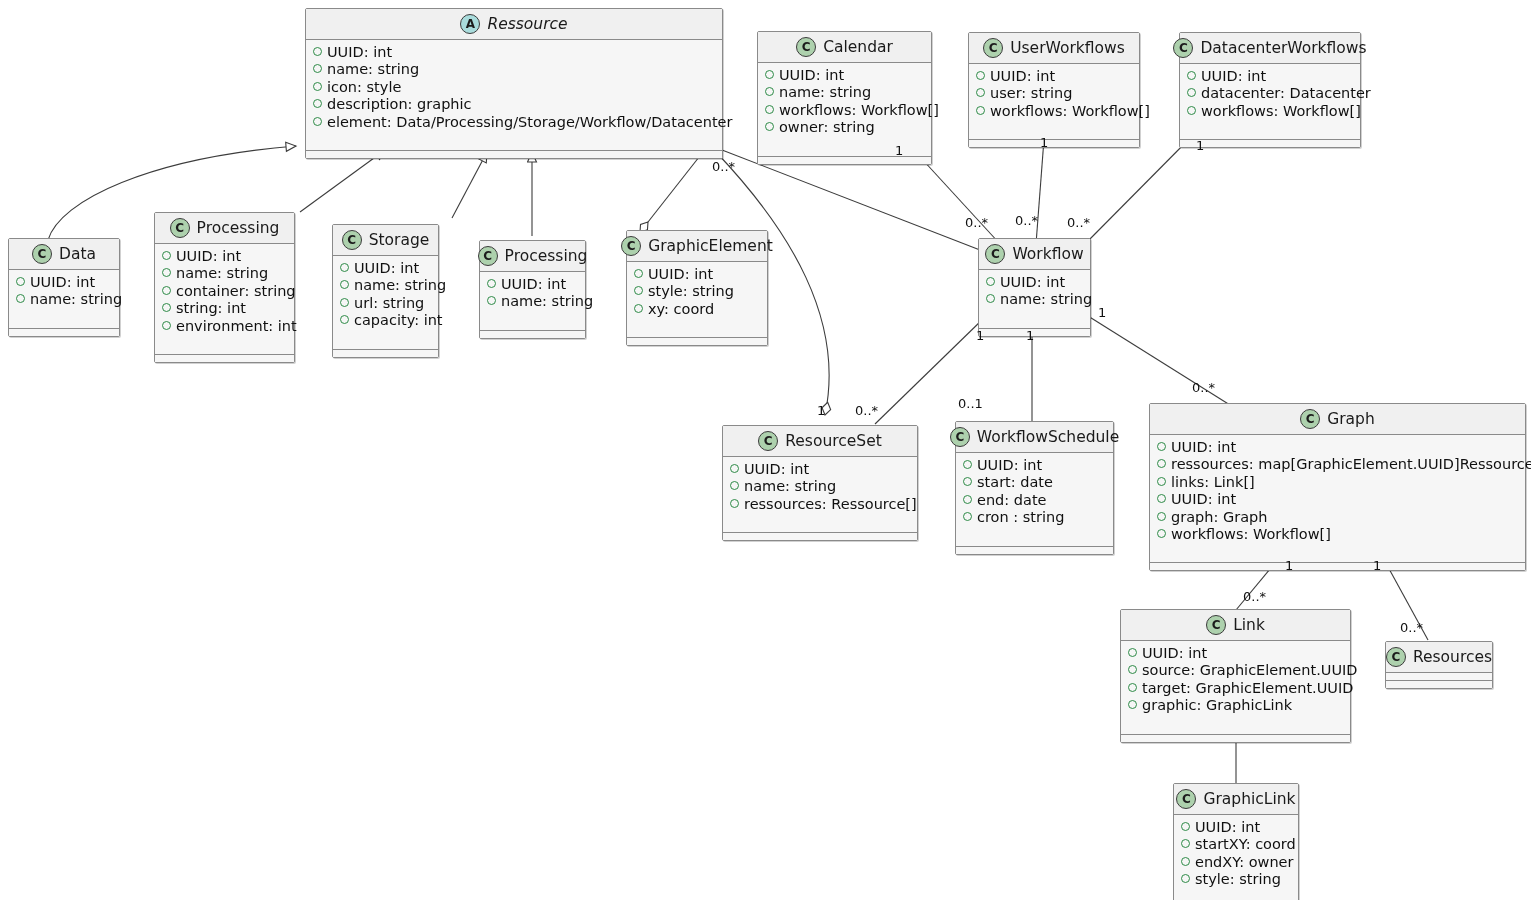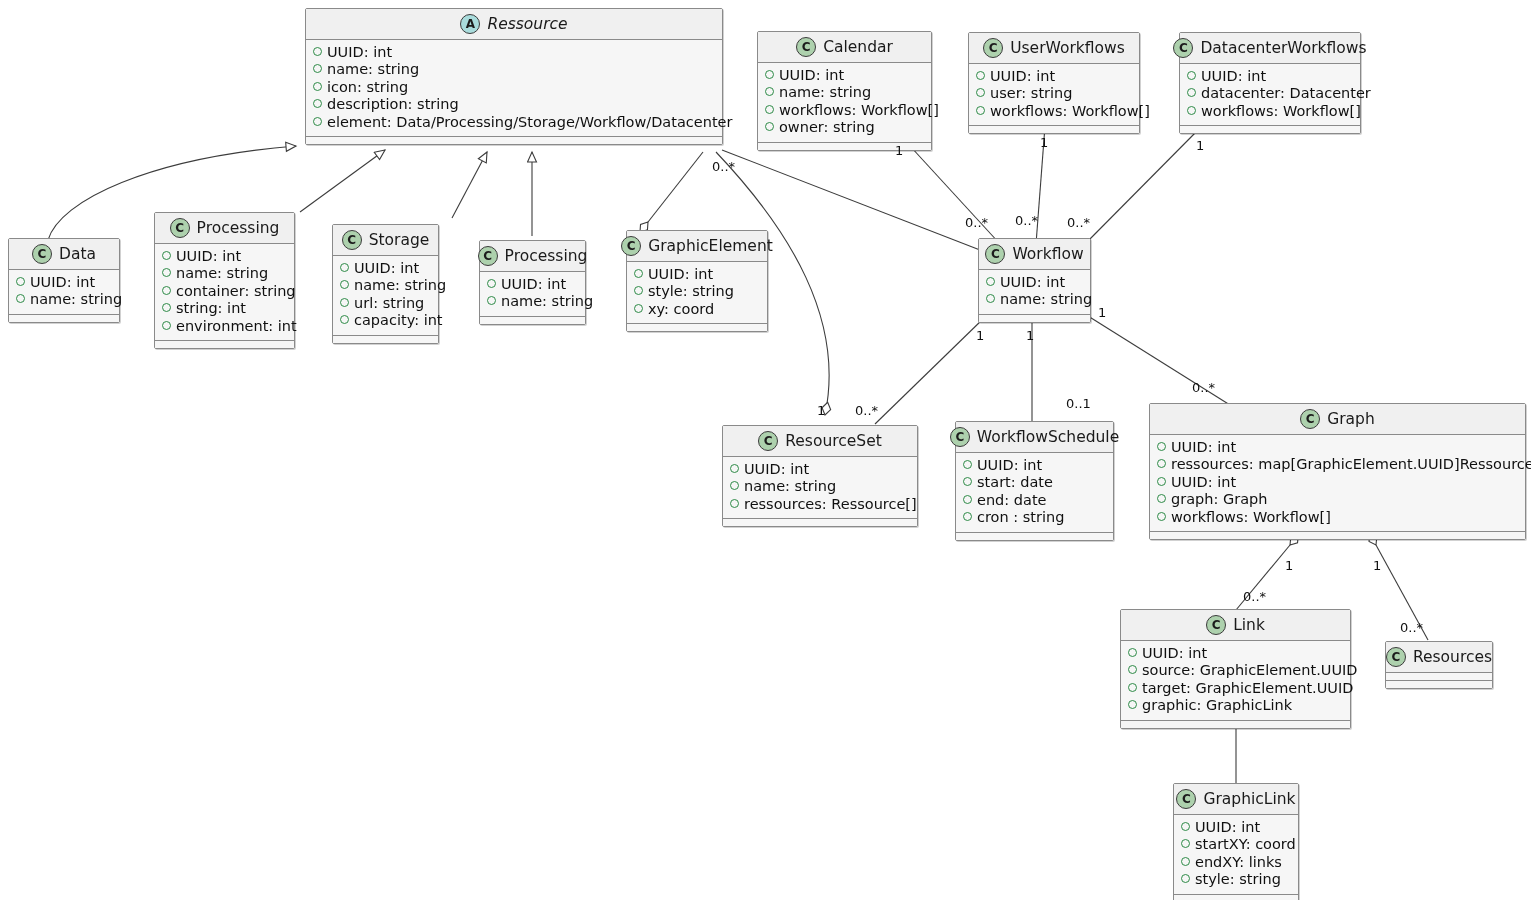--- a/index.html
+++ b/index.html
@@ -66,21 +66,21 @@
   }
   .stereo.c {
     background: #add1ad;
     color: #1c1c1c;
   }
   .stereo.a {
     background: #a9dcdc;
     color: #1c1c1c;
   }
   .uml-attrs {
-    padding: 4px 7px 5px 7px;
+    padding: 4px 7px 19px 7px;
     border-bottom: 1px solid #8a8a8a;
     background: #f6f6f6;
   }
   .uml-attrs.empty {
     height: 7px;
     padding: 0;
   }
   .uml-attr {
     display: flex;
     align-items: baseline;
@@ -169,25 +169,25 @@
       <div class="uml-attr">
           <span class="vis-dot"></span>
           <span>UUID: int</span>
         </div>
       <div class="uml-attr">
           <span class="vis-dot"></span>
           <span>name: string</span>
         </div>
       <div class="uml-attr">
           <span class="vis-dot"></span>
-          <span>icon: string</span>
-        </div>
-      <div class="uml-attr">
-          <span class="vis-dot"></span>
-          <span>description: string</span>
+          <span>icon: style</span>
+        </div>
+      <div class="uml-attr">
+          <span class="vis-dot"></span>
+          <span>description: graphic</span>
         </div>
       <div class="uml-attr">
           <span class="vis-dot"></span>
           <span>element: Data/Processing/Storage/Workflow/Datacenter</span>
         </div>
     </div>
     <div class="uml-foot"></div>
   </div>
 
   <div class="uml-class" style="left:757px; top:31px; width:175px;">
@@ -449,20 +449,24 @@
       <div class="uml-attr">
           <span class="vis-dot"></span>
           <span>UUID: int</span>
         </div>
       <div class="uml-attr">
           <span class="vis-dot"></span>
           <span>ressources: map[GraphicElement.UUID]Ressource</span>
         </div>
       <div class="uml-attr">
           <span class="vis-dot"></span>
+          <span>links: Link[]</span>
+        </div>
+      <div class="uml-attr">
+          <span class="vis-dot"></span>
           <span>UUID: int</span>
         </div>
       <div class="uml-attr">
           <span class="vis-dot"></span>
           <span>graph: Graph</span>
         </div>
       <div class="uml-attr">
           <span class="vis-dot"></span>
           <span>workflows: Workflow[]</span>
         </div>
@@ -514,21 +518,21 @@
       <div class="uml-attr">
           <span class="vis-dot"></span>
           <span>UUID: int</span>
         </div>
       <div class="uml-attr">
           <span class="vis-dot"></span>
           <span>startXY: coord</span>
         </div>
       <div class="uml-attr">
           <span class="vis-dot"></span>
-          <span>endXY: links</span>
+          <span>endXY: owner</span>
         </div>
       <div class="uml-attr">
           <span class="vis-dot"></span>
           <span>style: string</span>
         </div>
     </div>
     <div class="uml-foot"></div>
   </div>
 
   <div id="mult-layer">
@@ -537,21 +541,21 @@
       <div class="mult" style="left: 1040px; top: 135px;">1</div>
       <div class="mult" style="left: 1196px; top: 138px;">1</div>
       <div class="mult" style="left: 965px; top: 215px;">0..*</div>
       <div class="mult" style="left: 1015px; top: 213px;">0..*</div>
       <div class="mult" style="left: 1067px; top: 215px;">0..*</div>
       <div class="mult" style="left: 976px; top: 328px;">1</div>
       <div class="mult" style="left: 1026px; top: 328px;">1</div>
       <div class="mult" style="left: 1098px; top: 305px;">1</div>
       <div class="mult" style="left: 817px; top: 403px;">1</div>
       <div class="mult" style="left: 855px; top: 403px;">0..*</div>
-      <div class="mult" style="left: 1066px; top: 396px;">0..1</div>
+      <div class="mult" style="left: 958px; top: 396px;">0..1</div>
       <div class="mult" style="left: 1192px; top: 380px;">0..*</div>
       <div class="mult" style="left: 1285px; top: 558px;">1</div>
       <div class="mult" style="left: 1243px; top: 589px;">0..*</div>
       <div class="mult" style="left: 1373px; top: 558px;">1</div>
       <div class="mult" style="left: 1400px; top: 620px;">0..*</div>
     </div>
 
 </div>
 
 </body></html>

